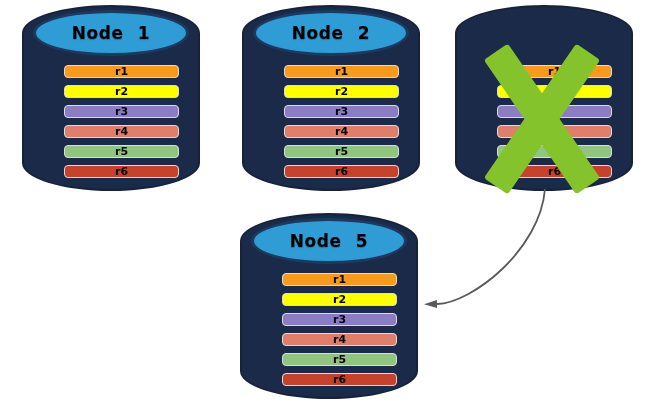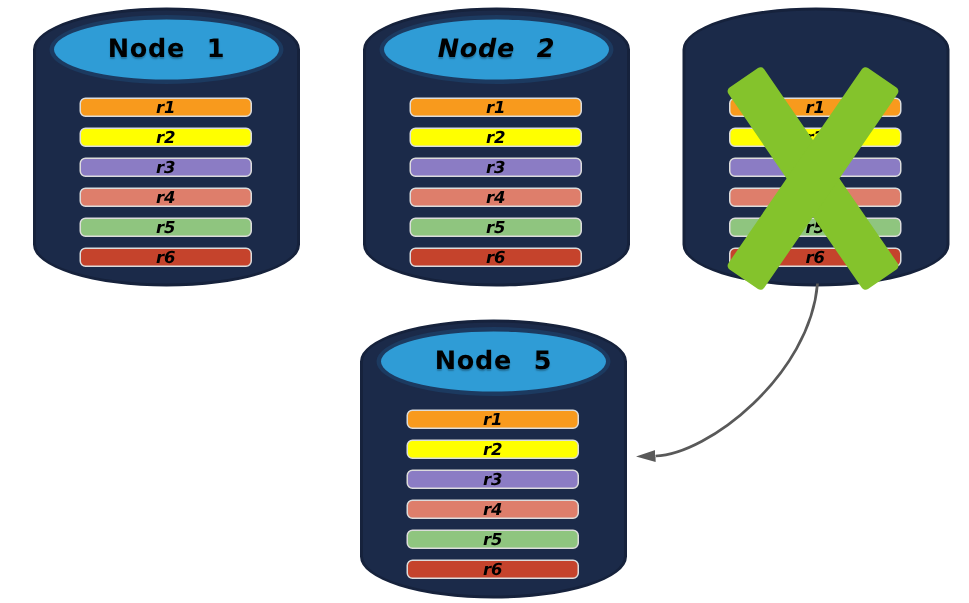--- a/index.html
+++ b/index.html
@@ -47,24 +47,23 @@
     font-size: 17px;
     font-weight: bold;
     letter-spacing: 0.5px;
     word-spacing: 8px;
     text-shadow: 0 1px 1px rgba(0,0,0,0.25);
     white-space: nowrap;
   }
 
   .rows {
     position: absolute;
-    left: 31px;
+    left: 42px;
     top: 60px;
     width: 115px;
-    font-style: italic;
   }
 
   .row {
     height: 13px;
     margin-bottom: 7px;
     border: 1px solid #DCDCDC;
     border-radius: 4px;
     text-align: center;
   }
 
@@ -149,21 +148,21 @@
       <div class="row" style="background-color: rgb(222, 126, 107);">
           <span class="row-label">r4</span>
         </div>
       <div class="row" style="background-color: rgb(143, 197, 127);">
           <span class="row-label">r5</span>
         </div>
       <div class="row" style="background-color: rgb(197, 67, 44);">
           <span class="row-label">r6</span>
         </div>
     </div>
-    <div class="cyl-top" style="background-color: rgb(47, 156, 214); font-style: italic;">
+    <div class="cyl-top" style="background-color: rgb(47, 156, 214);">
       <span class="node-label">Node 2</span>
     </div>
   </div>
 
   <div class="node" style="left:455px; top:5px;">
     <div class="cyl-body" style="background-color: rgb(27, 42, 73);"></div>
     <div class="rows">
       <div class="row" style="background-color: rgb(248, 154, 29);">
           <span class="row-label">r1</span>
         </div>

